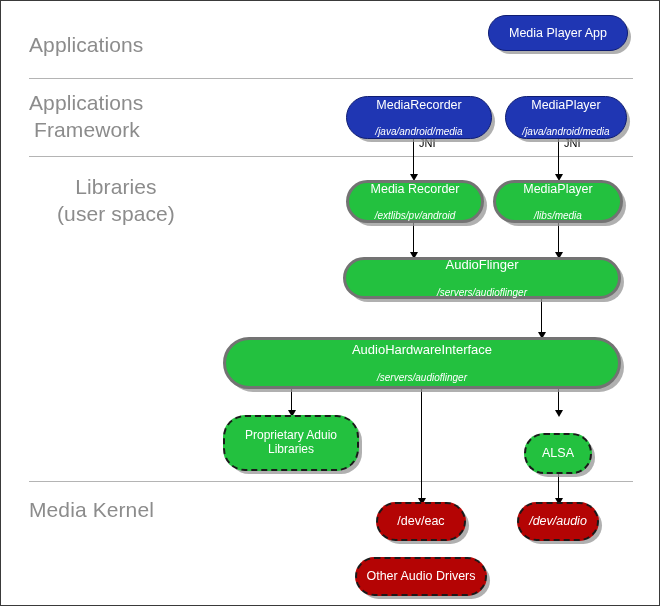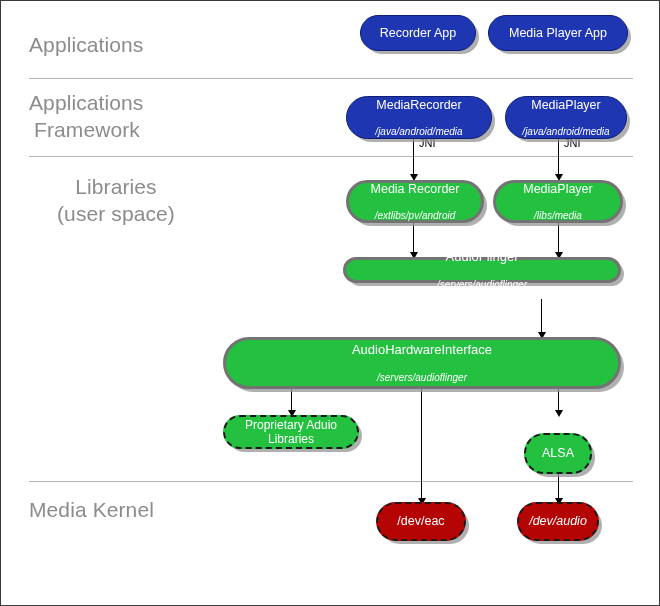--- a/index.html
+++ b/index.html
@@ -138,23 +138,20 @@
 
   <div class="vline" style="left:420px; top:372px; height:130px;"></div>
   <div class="arrowhead" style="left:417px; top:497px;"></div>
 
   <div class="vline" style="left:557px; top:372px; height:42px;"></div>
   <div class="arrowhead" style="left:554px; top:409px;"></div>
 
   <div class="vline" style="left:557px; top:456px; height:46px;"></div>
   <div class="arrowhead" style="left:554px; top:497px;"></div>
 
-  <div class="node blue" style="left:359px; top:14px; width:116px; height:36px;">
-    <div class="title">Recorder App</div>
-  </div>
 
   <div class="node blue" style="left:487px; top:14px; width:140px; height:36px;">
     <div class="title">Media Player App</div>
   </div>
 
   <div class="node blue" style="left:345px; top:95px; width:146px; height:43px;">
     <div class="title">MediaRecorder</div>
     <div class="sub">/java/android/media</div>
   </div>
 
@@ -166,42 +163,45 @@
   <div class="node green" style="left:345px; top:179px; width:138px; height:43px;">
     <div class="title">Media Recorder</div>
     <div class="sub">/extlibs/pv/android</div>
   </div>
 
   <div class="node green" style="left:492px; top:179px; width:130px; height:43px;">
     <div class="title">MediaPlayer</div>
     <div class="sub">/libs/media</div>
   </div>
 
-  <div class="node green big" style="left:342px; top:256px; width:278px; height:26px;">
+  <div class="node green big" style="left:342px; top:256px; width:278px; height:42px;">
     <div class="title">AudioFlinger</div>
     <div class="sub">/servers/audioflinger</div>
   </div>
 
   <div class="node green big" style="left:222px; top:336px; width:398px; height:52px;">
     <div class="title">AudioHardwareInterface</div>
     <div class="sub">/servers/audioflinger</div>
   </div>
 
-  <div class="node green dashed two-line" style="left:222px; top:414px; width:136px; height:34px; border-radius:22px;justify-content:flex-end;">
+  <div class="node green dashed two-line" style="left:222px; top:414px; width:136px; height:56px; border-radius:22px;">
     <div class="title">Proprietary Aduio</div>
     <div class="title">Libraries</div>
   </div>
 
   <div class="node green dashed" style="left:523px; top:432px; width:68px; height:41px; border-radius:20px;">
     <div class="title">ALSA</div>
   </div>
 
   <div class="node red dashed" style="left:375px; top:501px; width:90px; height:39px; border-radius:20px;">
     <div class="title">/dev/eac</div>
   </div>
 
   <div class="node red dashed" style="left:516px; top:501px; width:82px; height:39px; border-radius:20px;font-style:italic;">
     <div class="title">/dev/audio</div>
   </div>
 
+  <div class="node red dashed" style="left:354px; top:556px; width:132px; height:39px; border-radius:20px;">
+    <div class="title">Other Audio Drivers</div>
+  </div>
 
 
 </div>
 
 </body></html>

